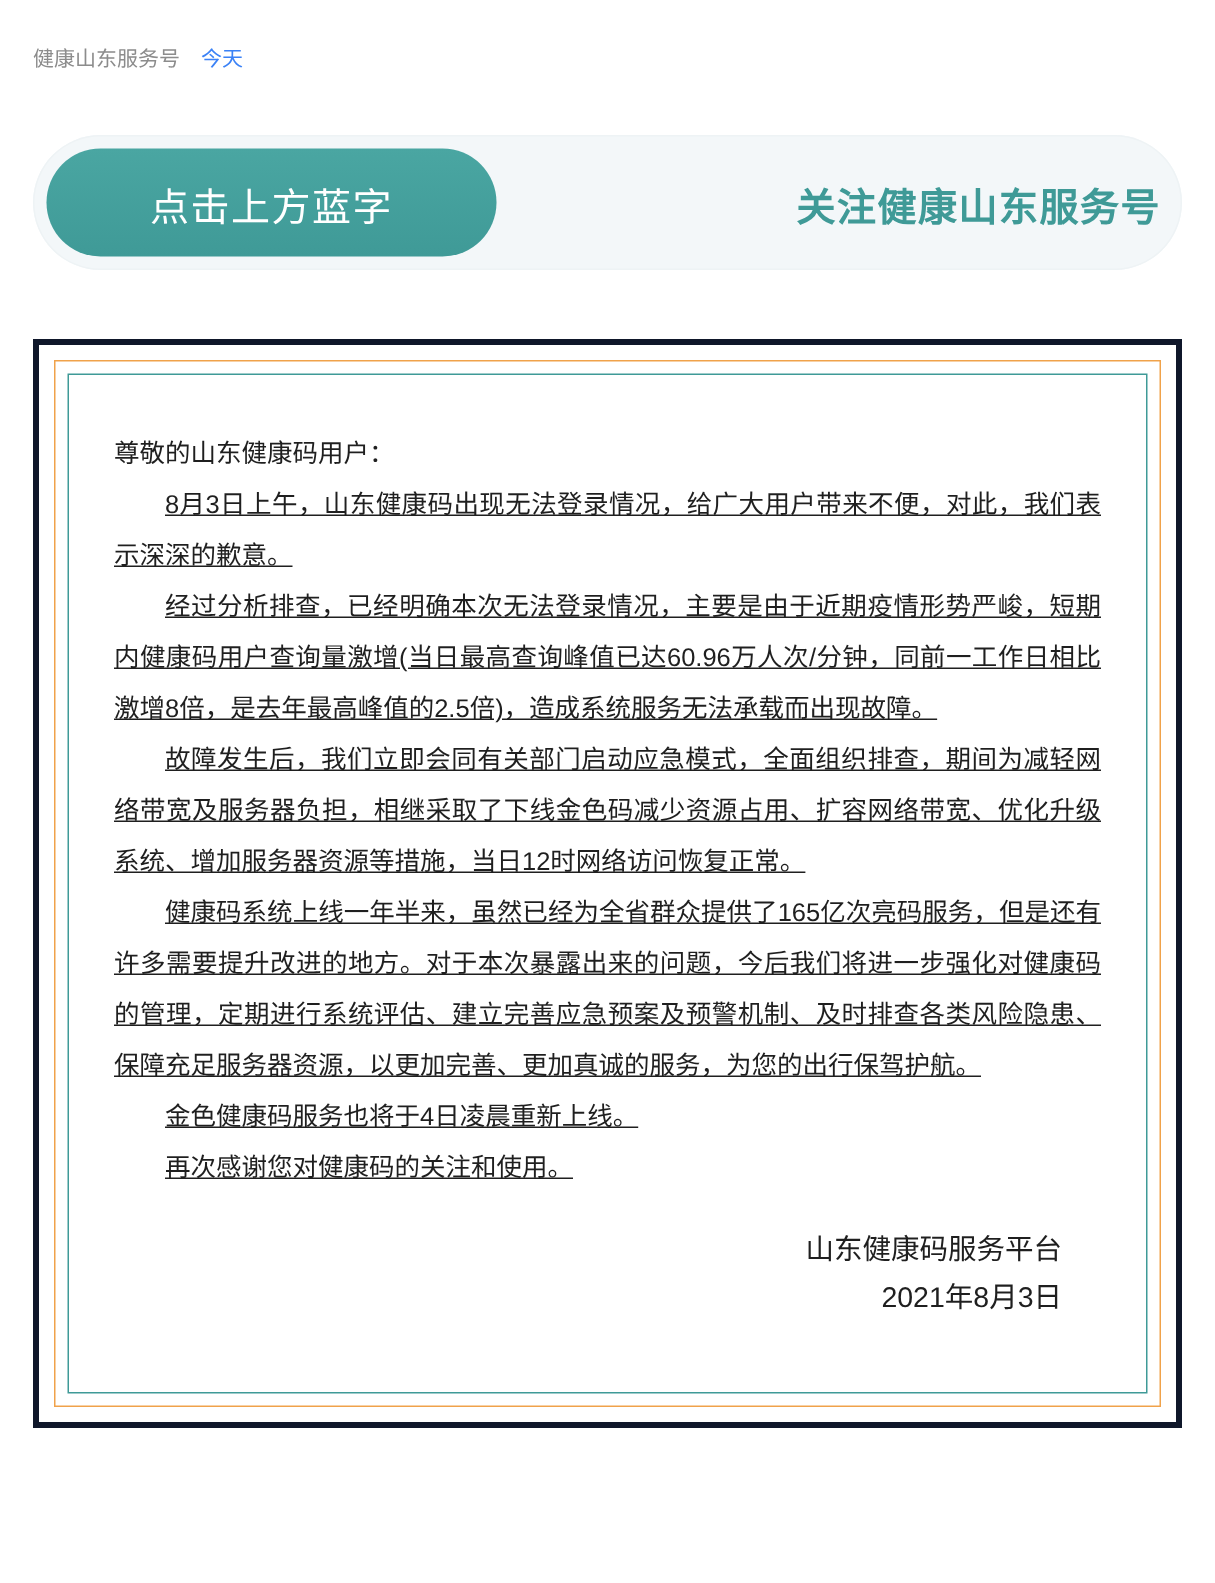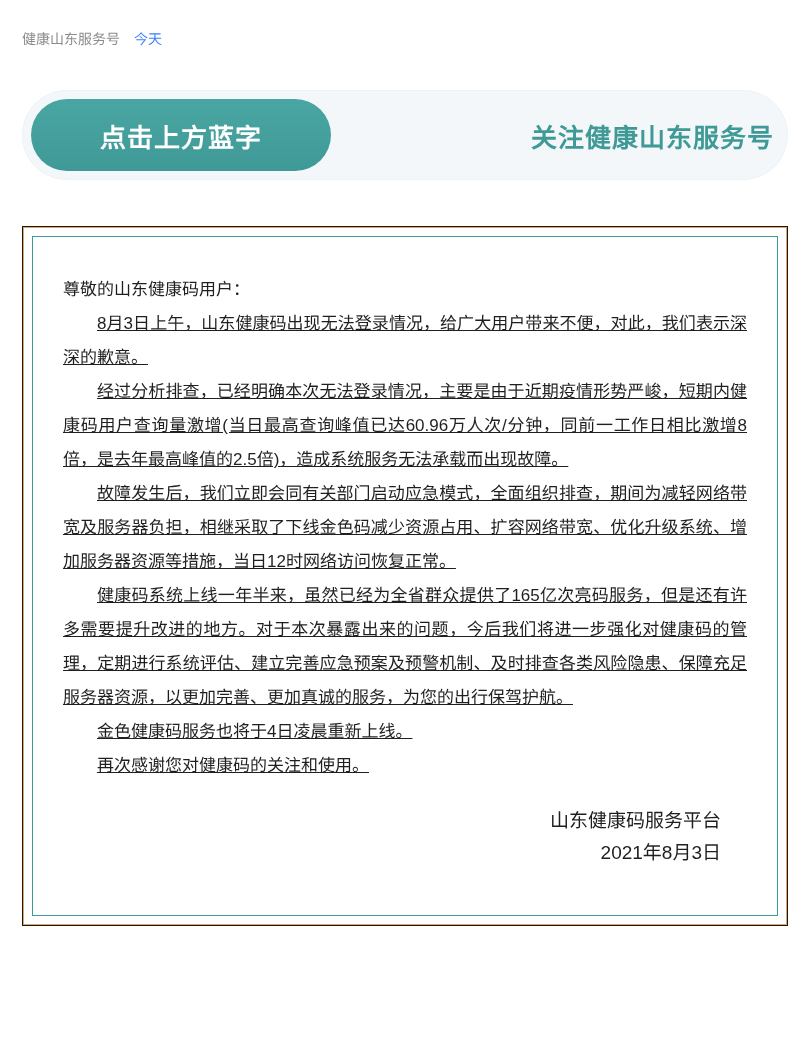--- a/index.html
+++ b/index.html
@@ -74,42 +74,43 @@
     border-radius: 36px;
     background: linear-gradient(180deg, #4aa6a2 0%, #3f9a97 100%);
     display: flex;
     align-items: center;
     justify-content: center;
     flex: none;
   }
   .banner-pill-text {
     color: #ffffff;
     font-size: 26px;
-    font-weight: 700;
+    font-weight: 400;
     letter-spacing: 1px;
   }
   .banner-right {
     flex: 1;
     display: flex;
     align-items: center;
     justify-content: flex-end;
     padding-right: 14px;
   }
   .banner-right-text {
     color: #3f9a97;
     font-size: 26px;
     font-weight: 700;
     letter-spacing: 1px;
   }
 
   
   .notice-wrap {
     margin-top: 46px;
-    border: 1px solid #0f172a;
+    border: 4px solid #0f172a;
     background: #ffffff;
+    padding: 10px;
     box-sizing: border-box;
     position: relative;
   }
   .notice-inner {
     border: 1px solid #f0a24a;
     padding: 8px;
     box-sizing: border-box;
   }
   .notice-inner2 {
     border: 1px solid #3f9a97;

